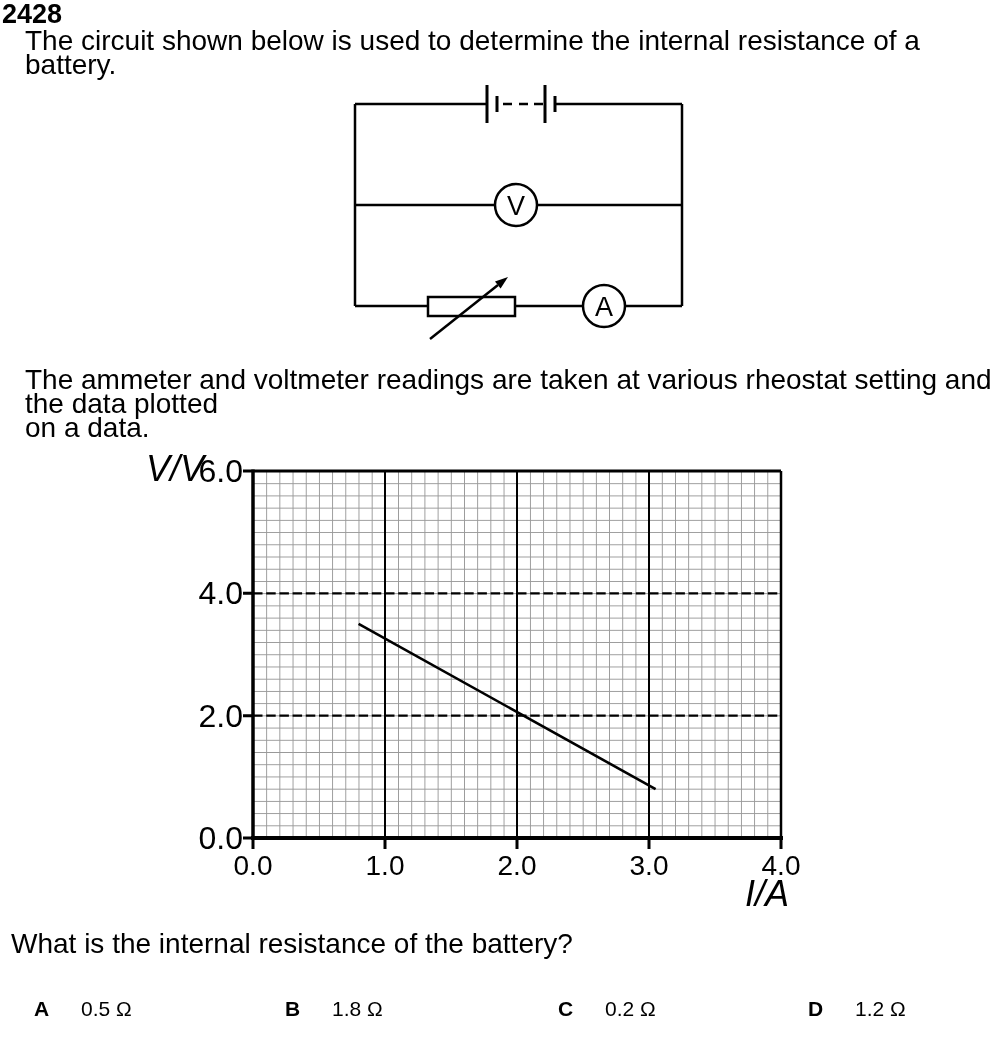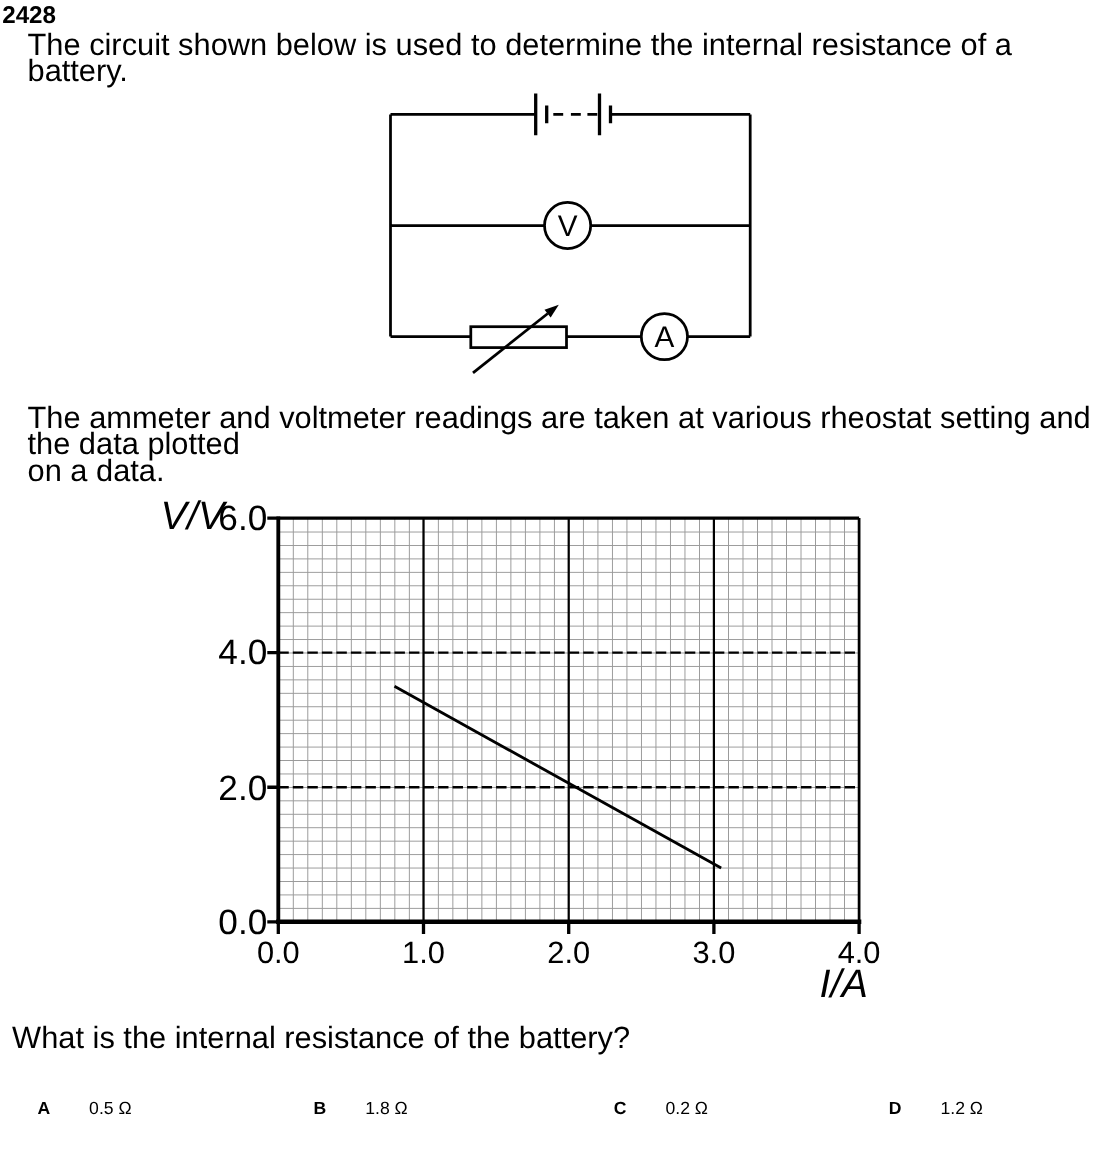--- a/index.html
+++ b/index.html
@@ -1,21 +1,21 @@
 <!DOCTYPE html>
 <html><head>
 <meta charset="utf-8">
 <style>
   html,body{margin:0;padding:0;background:#fff;}
   .page{
     position:relative;width:1001px;height:1051px;background:#fff;
     font-family:"Liberation Sans", sans-serif;color:#000;overflow:hidden;
   }
   .abs{position:absolute;}
-  .qnum{left:2px;top:1px;font-size:22px;font-weight:bold;line-height:26px;}
+  .qnum{left:2px;top:1px;font-size:27px;font-weight:bold;line-height:26px;}
   .body-text{font-size:28px;line-height:24px;}
   .intro{left:25px;top:29px;width:960px;}
   .middle{left:25px;top:368px;width:975px;}
   .question{left:11px;top:932px;width:960px;}
 
   
   .circuit-svg{left:340px;top:75px;width:350px;height:275px;}
   .circuit-svg path, .circuit-svg circle, .circuit-svg rect, .circuit-svg line{
     stroke:#000;fill:none;stroke-linecap:butt;
   }
@@ -30,21 +30,21 @@
     background-size:13.2px 12.2333px;
   }
   .plot-svg{left:241px;top:457px;width:552px;height:396px;overflow:visible;}
   .axis-title{font-size:36px;font-style:italic;line-height:30px;}
   .ylab{left:146px;top:454px;width:60px;}
   .xlab{left:737px;top:879px;width:60px;text-align:center;}
   .ytick{left:163px;width:80px;height:34px;line-height:34px;text-align:right;font-size:32px;}
   .xtick{top:849px;width:90px;height:34px;line-height:34px;text-align:center;font-size:28px;}
 
   
-  .opt{top:996px;height:26px;font-size:16px;line-height:26px;white-space:nowrap;}
+  .opt{top:996px;height:26px;font-size:21px;line-height:26px;white-space:nowrap;}
   .opt .letter{font-weight:bold;display:inline-block;min-width:22px;}
   .opt .val{margin-left:25px;}
 </style>
 </head>
 <body>
 
 <div class="page">
 
   <div class="abs qnum">2428</div>
   <div class="abs body-text intro">The circuit shown below is used to determine the internal resistance of a battery.</div>

